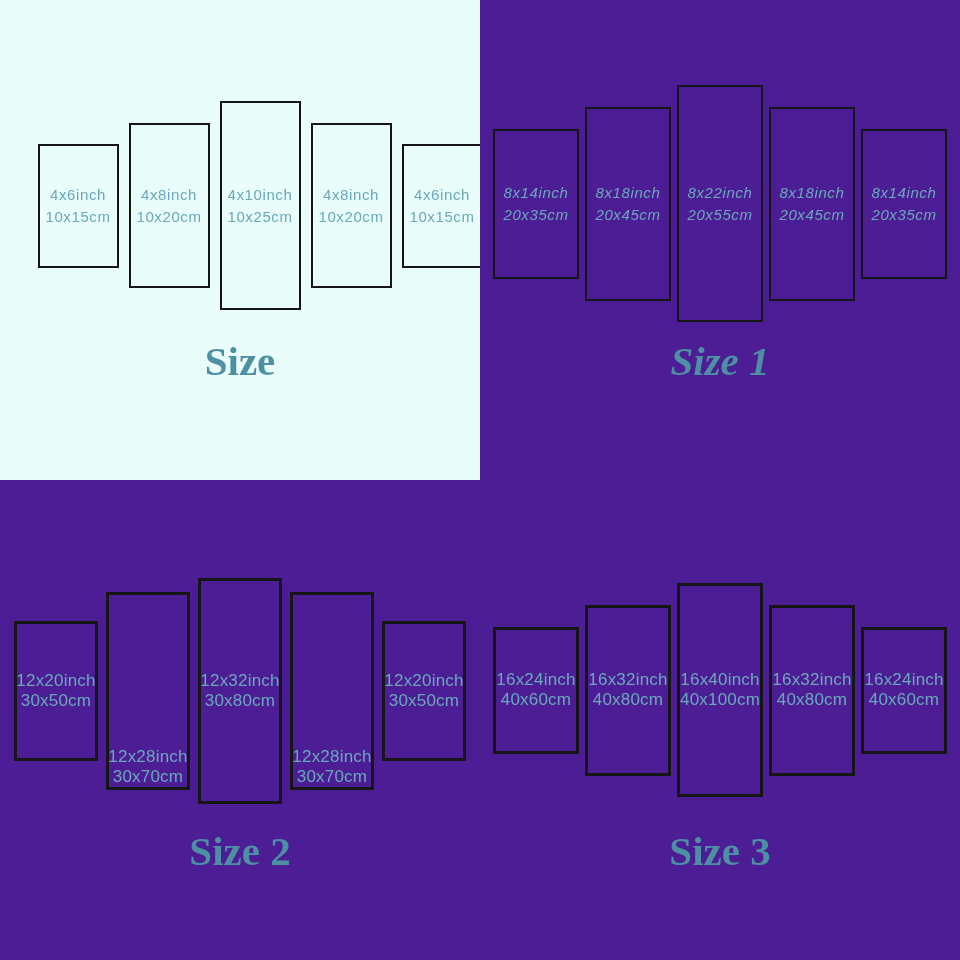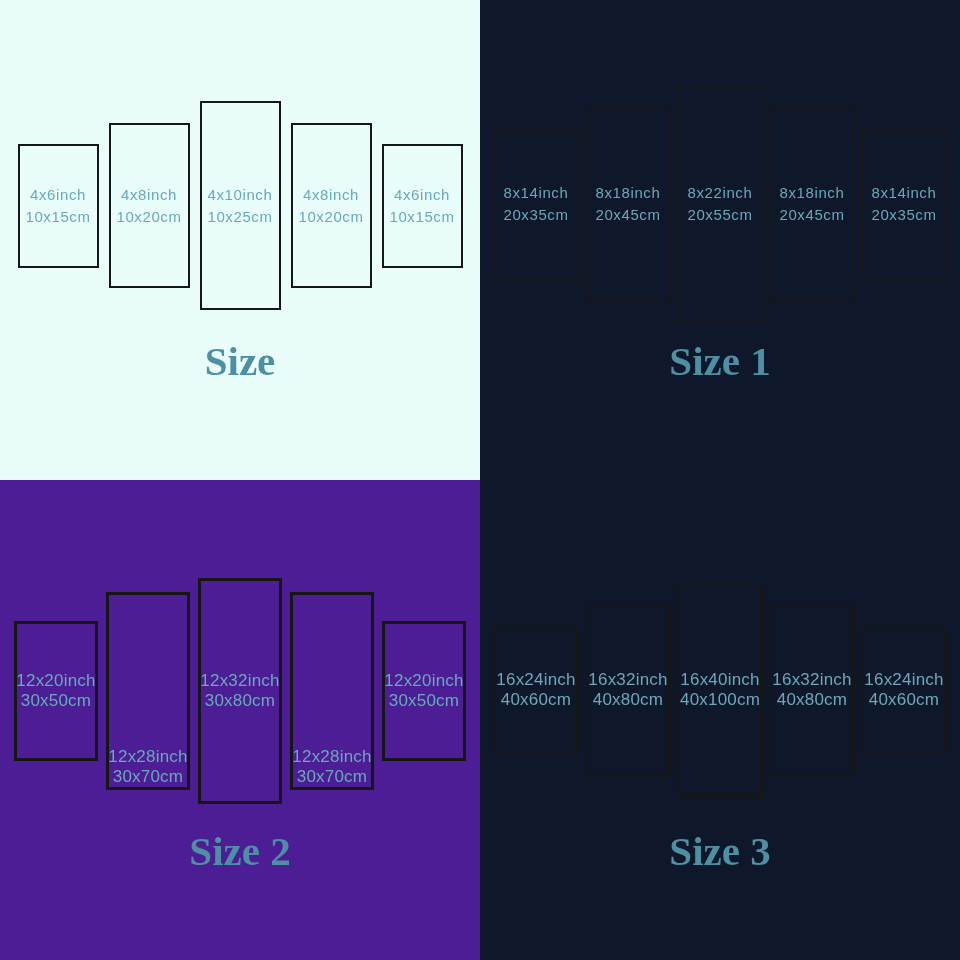--- a/index.html
+++ b/index.html
@@ -26,21 +26,21 @@
     flex:0 0 auto;
     border:2px solid #161616;
     display:flex;align-items:center;justify-content:center;
   }
   .label{
     text-align:center;white-space:nowrap;color:#69a9ba;
   }
   .label span{display:block;}
 
   
-  .q0 .panels{top:101px;height:209px;gap:10px;}
+  .q0 .panels{top:101px;height:209px;gap:10px;padding-left:20px;}
   .q0 .panel{width:81px;}
   .q0 .panel:nth-child(1),.q0 .panel:nth-child(5){height:124px;}
   .q0 .panel:nth-child(2),.q0 .panel:nth-child(4){height:165px;}
   .q0 .panel:nth-child(3){height:209px;}
 
   
   .q1 .panels{top:85px;height:237px;gap:6px;}
   .q1 .panel{width:86px;}
   .q1 .panel:nth-child(1),.q1 .panel:nth-child(5){height:150px;}
   .q1 .panel:nth-child(2),.q1 .panel:nth-child(4){height:194px;}
@@ -110,21 +110,21 @@
       <div class="panel">
         <div class="label">
           <span>4x6inch</span>
           <span>10x15cm</span>
         </div>
       </div>
     </div>
     <h2 class="title">Size</h2>
   </section>
 
-  <section class="quad q1" style="background: #0f172a;">
+  <section class="quad q1" style="background: #4c1d95; font-style: italic;">
     <div class="panels">
       <div class="panel">
         <div class="label">
           <span>8x14inch</span>
           <span>20x35cm</span>
         </div>
       </div>
       <div class="panel">
         <div class="label">
           <span>8x18inch</span>
@@ -182,21 +182,21 @@
       <div class="panel">
         <div class="label">
           <span>12x20inch</span>
           <span>30x50cm</span>
         </div>
       </div>
     </div>
     <h2 class="title">Size 2</h2>
   </section>
 
-  <section class="quad q3" style="background: #0f172a; padding-left: 48px;">
+  <section class="quad q3" style="background: #4c1d95; padding-left: 48px;">
     <div class="panels">
       <div class="panel">
         <div class="label">
           <span>16x24inch</span>
           <span>40x60cm</span>
         </div>
       </div>
       <div class="panel">
         <div class="label">
           <span>16x32inch</span>

